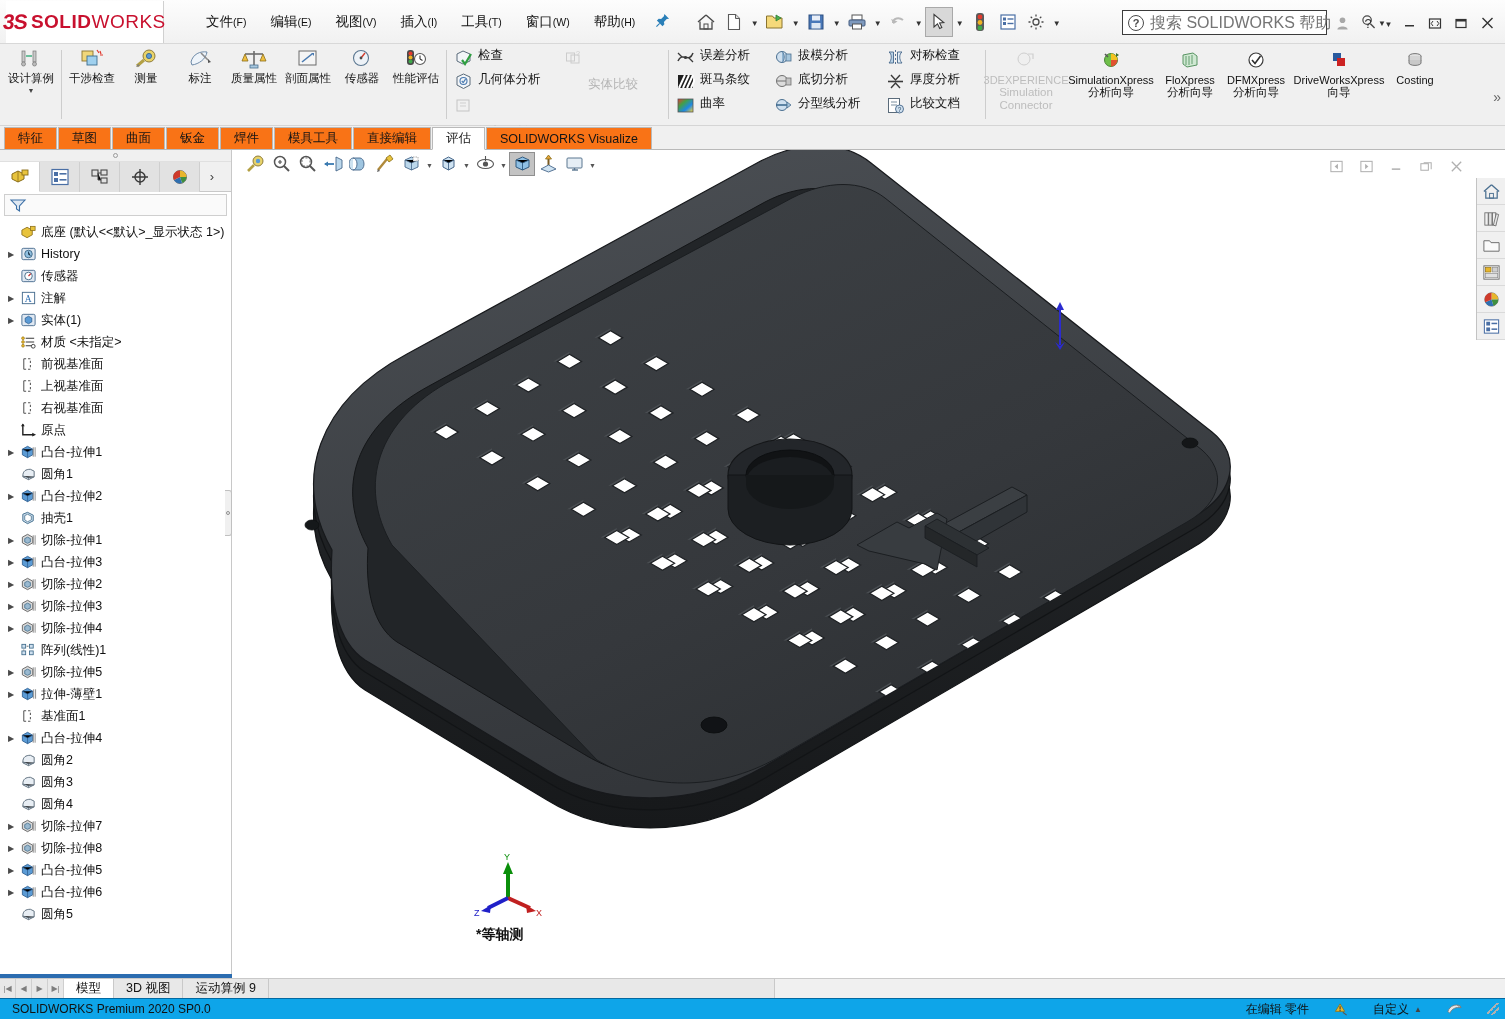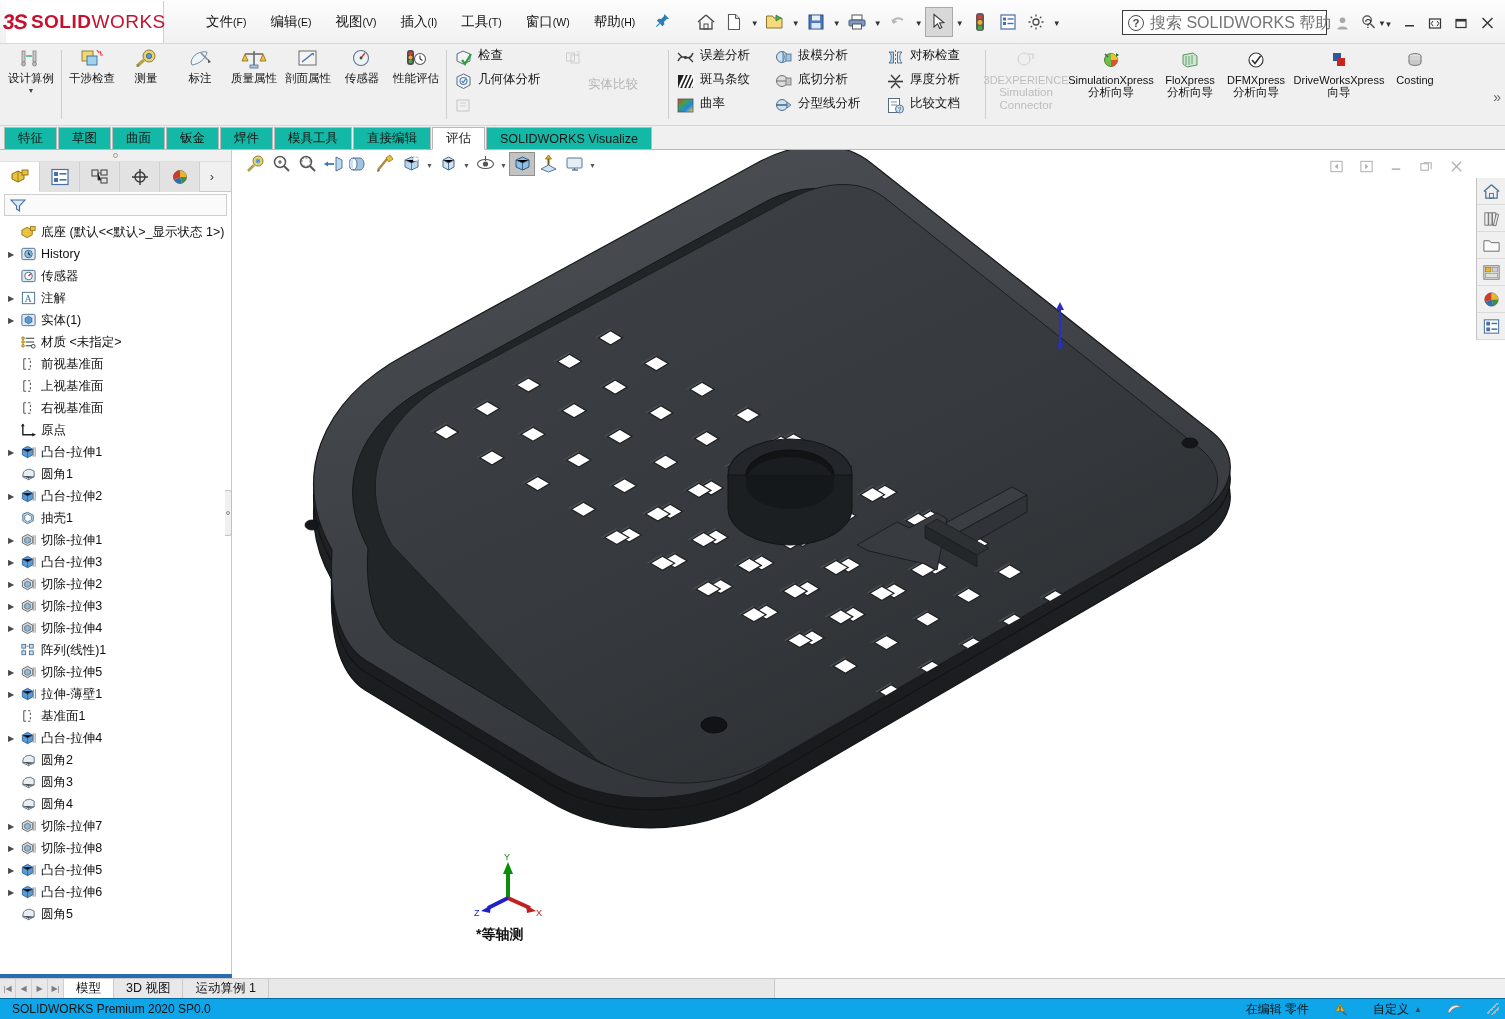--- a/index.html
+++ b/index.html
@@ -178,21 +178,21 @@
     padding-left: 4px;
     border-bottom: 1px solid #b9b9b9;
     position: relative;
     flex: 0 0 24px;
   }
   .tab {
     height: 22px;
     padding: 0 13px;
     display: flex; align-items: center;
     font-size: 12.5px;
-    background: #14b8a6;
+    background: #f97316;
     border: 1px solid #b9b9b9;
     border-bottom: none;
     margin-right: 1px;
     cursor: pointer;
     color: #151515;
   }
   .tab.active {
     background: #fff;
     border-bottom: 1px solid #fff;
     margin-bottom: -1px;
@@ -1736,21 +1736,21 @@
       <div class="navbtn">▶</div>
       <div class="navbtn">▶|</div>
     </div>
     <div class="mtab active">
         <span>模型</span>
       </div>
     <div class="mtab">
         <span>3D 视图</span>
       </div>
     <div class="mtab">
-        <span>运动算例 1</span>
+        <span>运动算例 9</span>
       </div>
     <div class="mtab-fill"></div>
     <div class="mtab-rest"></div>
   </div>
 
   <div class="statusbar">
     <span>SOLIDWORKS Premium 2020 SP0.0</span>
     <div class="sb-right">
       <span class="sb-item">在编辑 零件</span>
       <span class="sb-item">

